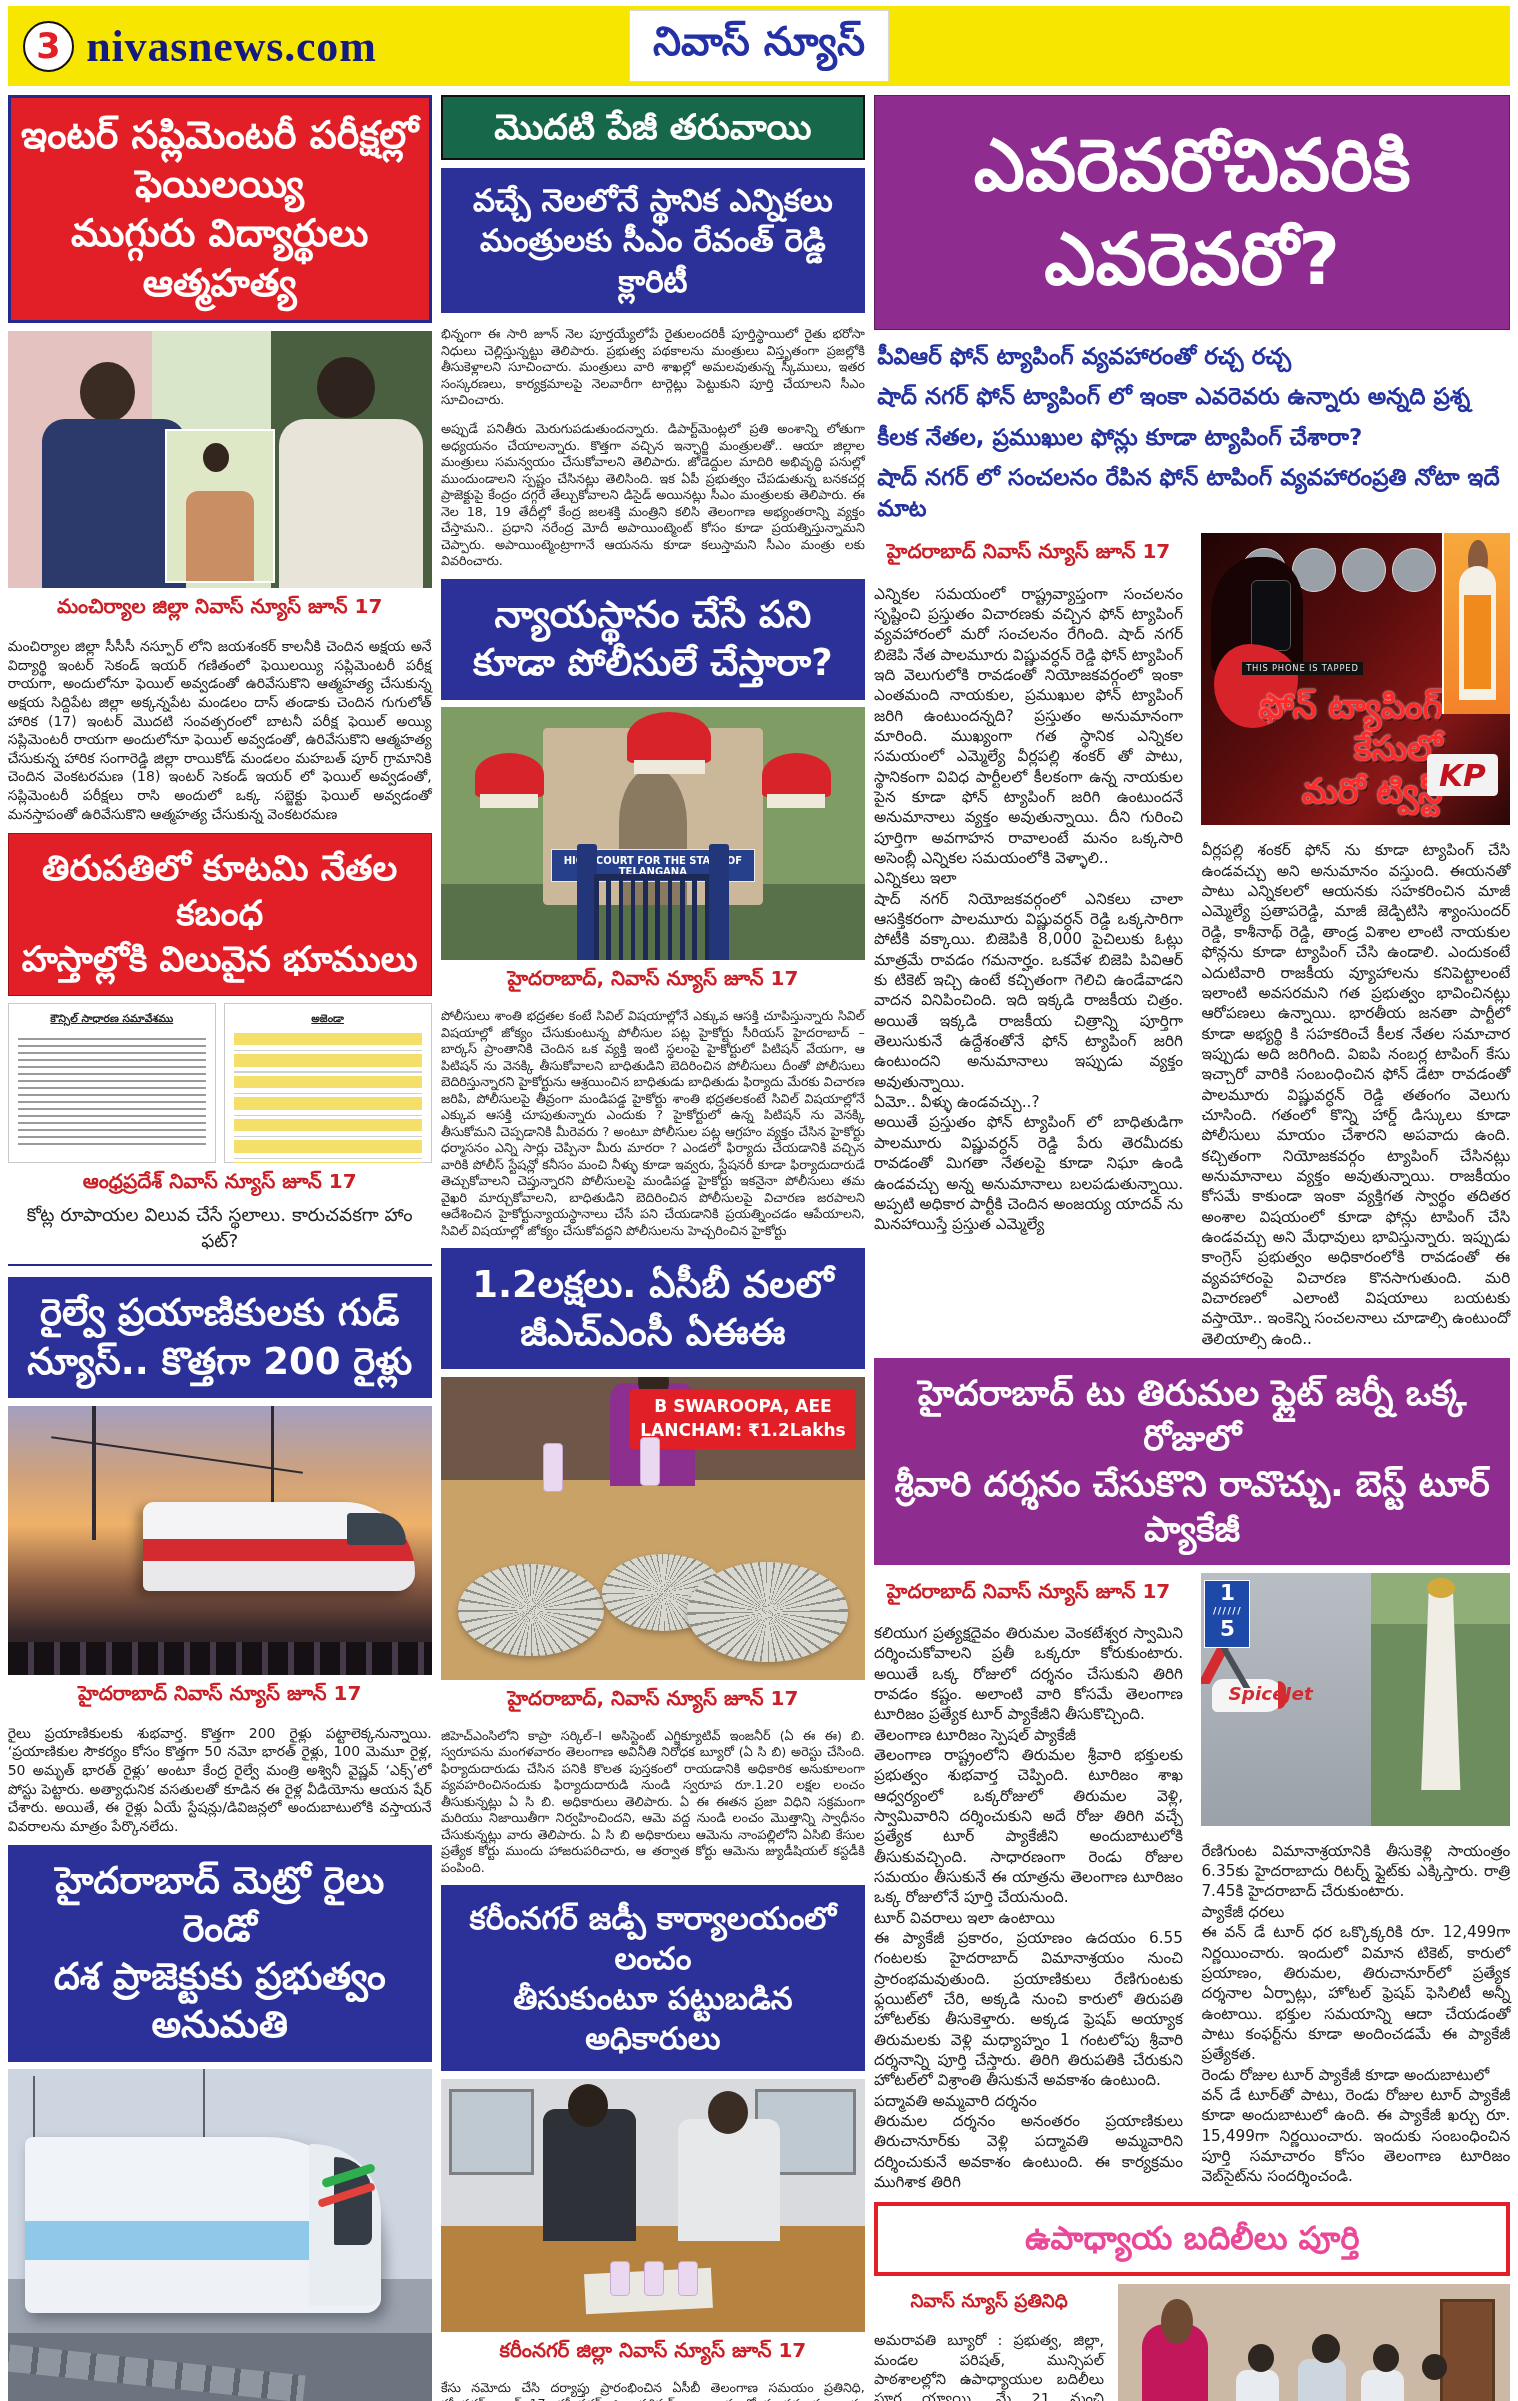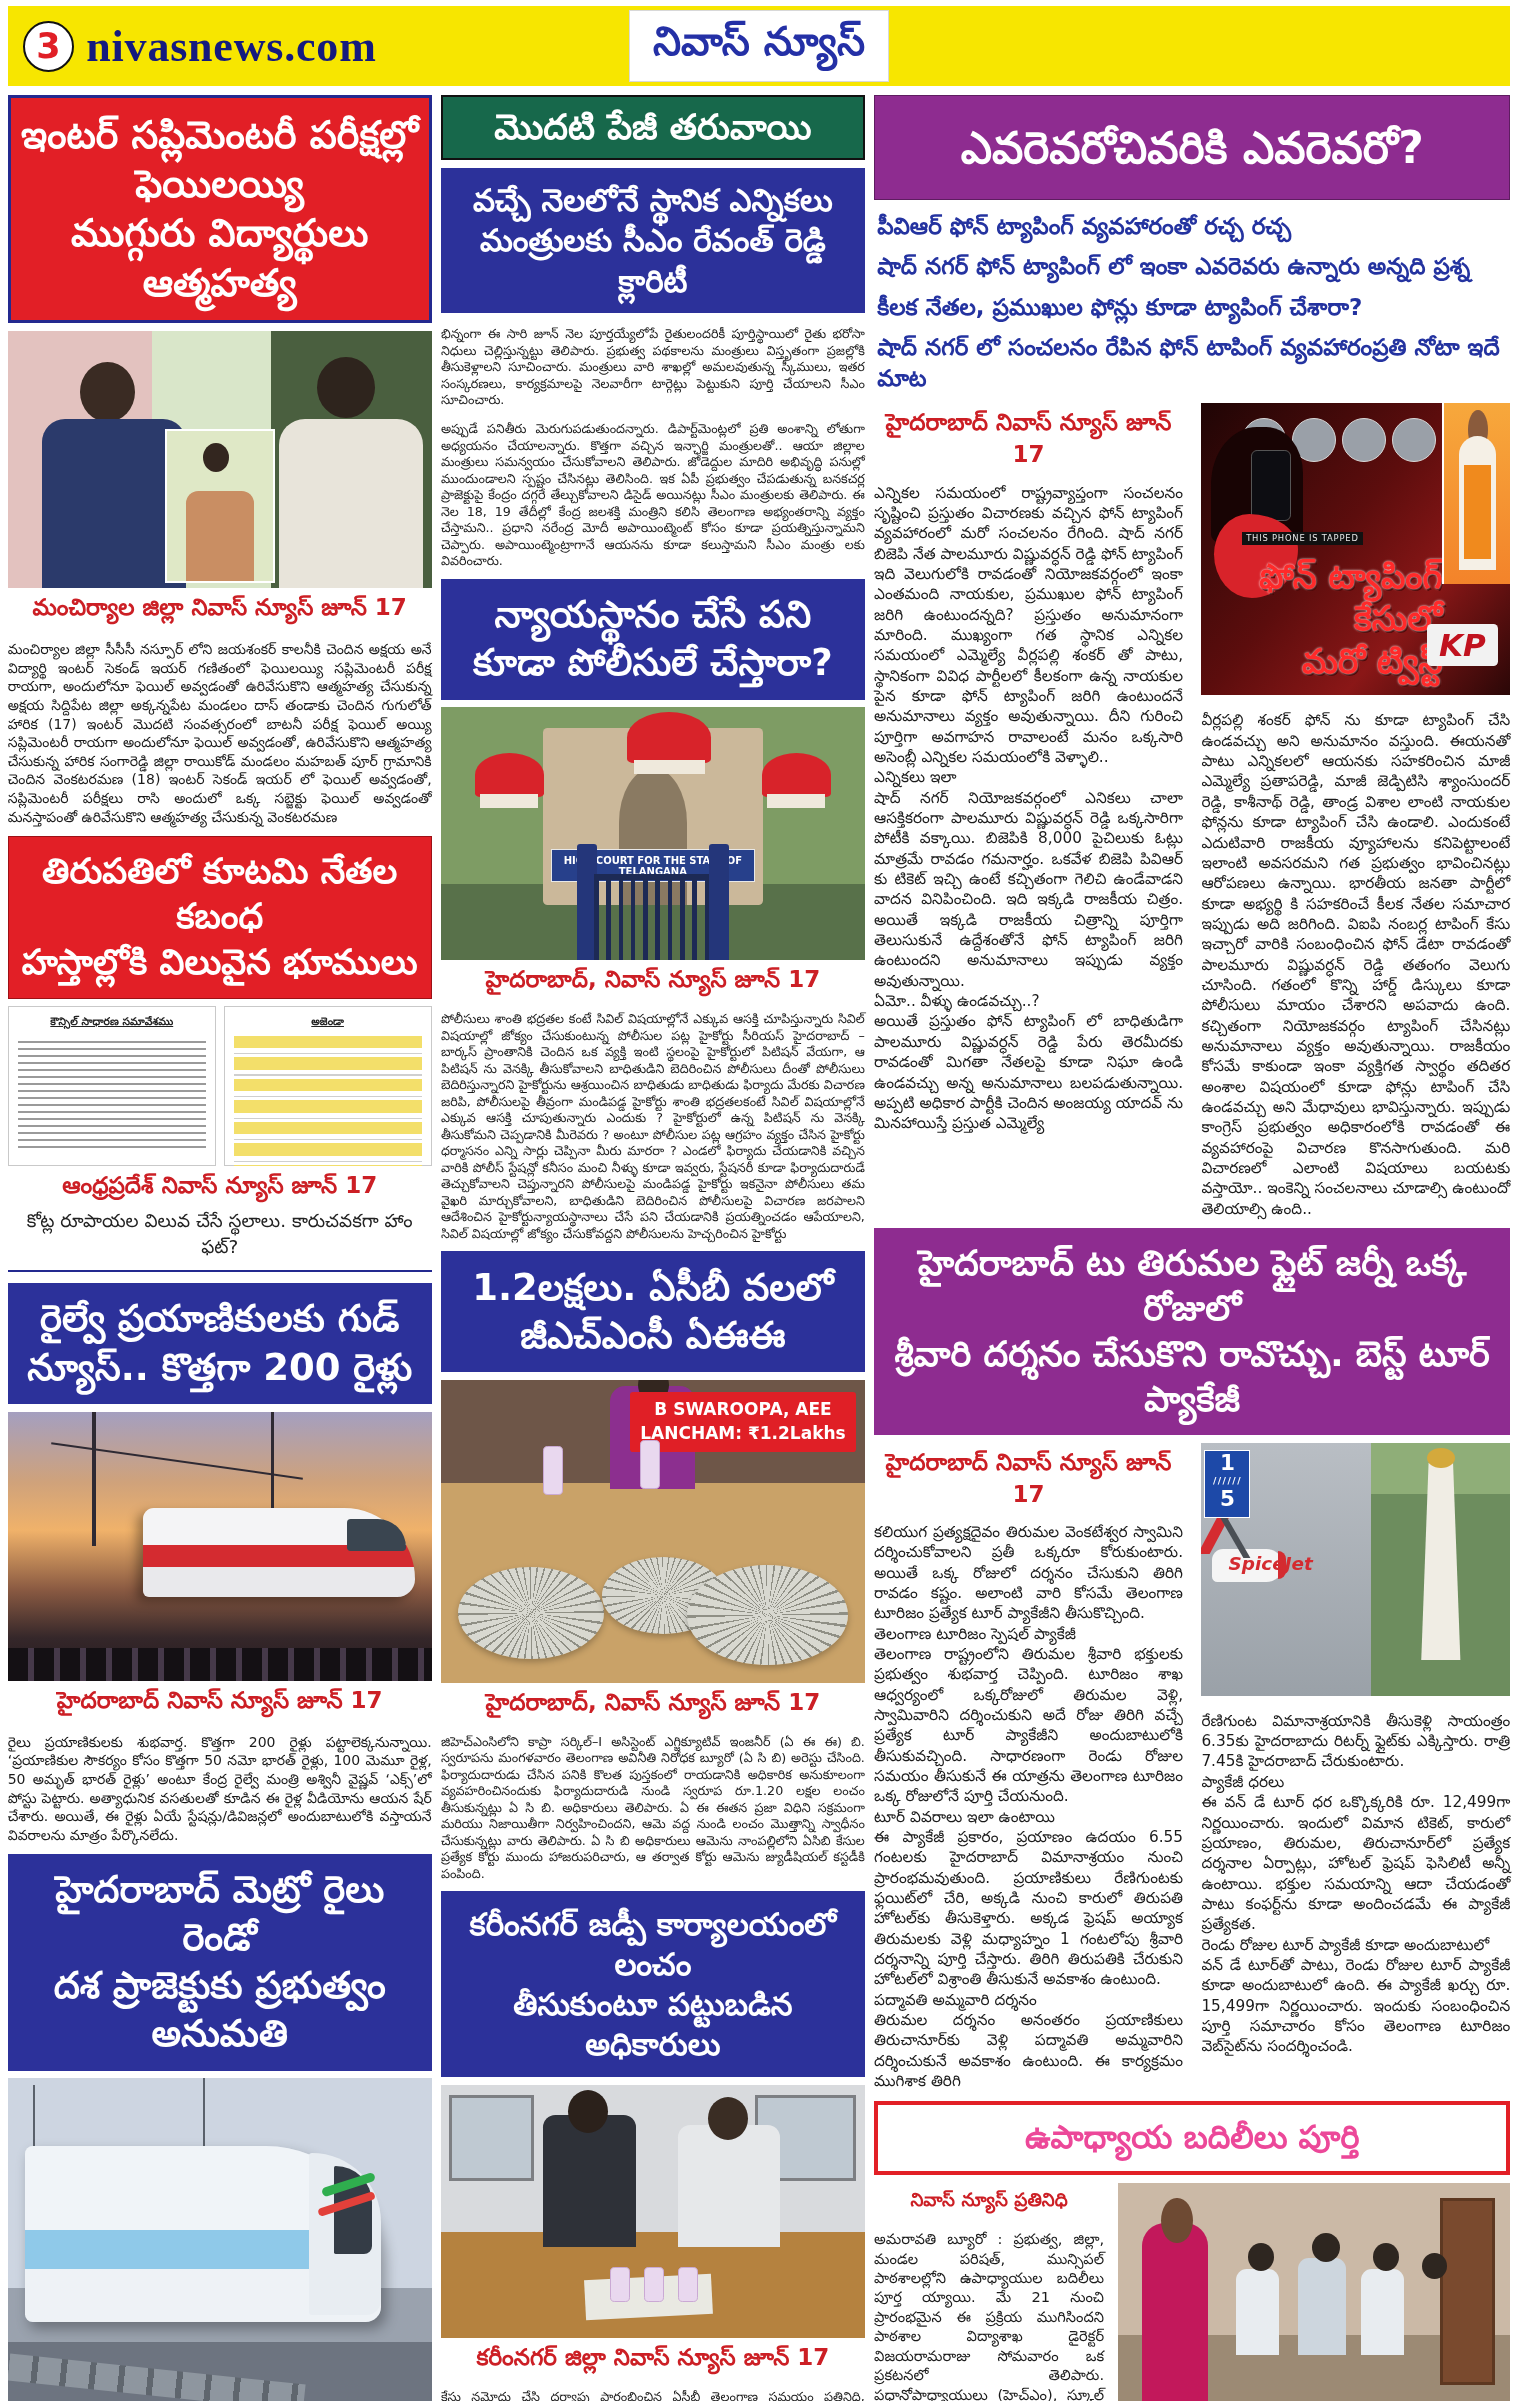--- a/index.html
+++ b/index.html
@@ -18,25 +18,25 @@
   .col1, .col2 { flex:0 0 424px; width:424px; }
   .colR { flex:1; min-width:0; }
 
   
   .hl { color:#fff; font-weight:bold; text-align:center; padding:12.3px 7.7px; margin-bottom:7.7px; line-height:1.3; white-space:pre-line; }
   .hl-redA   { background:#E21F26; border:3.8px solid #23298F; font-size:38px; }
   .hl-redB   { background:#E21F26; border:1.5px solid #9d1116; font-size:35px; }
   .hl-blue   { background:#2C319A; font-size:37px; }
   .hl-blue2  { background:#2C319A; font-size:31px; }
   .hl-green  { background:#17684B; border:2.3px solid #111; font-size:35px; padding:7.7px; }
-  .hl-purpleBig { background:#8E2C90; border:1.5px solid #5e1d60; font-size:44px; padding:23px 7.7px; }
+  .hl-purpleBig { background:#8E2C90; border:1.5px solid #5e1d60; font-size:72px; padding:23px 7.7px; }
   .hl-purple { background:#8E2C90; font-size:35px; }
   .hl-redOutline { background:#fff; color:#ec4899; border:4.6px solid #E21F26; font-size:32px; }
 
-  .byline { text-align:center; color:#CC1F25; font-weight:bold; font-size:23px; margin:6.1px 0; }
+  .byline { text-align:center; color:#CC1F25; font-weight:bold; font-size:20px; margin:6.1px 0; }
   .byline-sm { font-size:18.4px; }
   .body { font-size:14px; line-height:1.33; text-align:justify; color:#1b1b1b; white-space:pre-line; margin-bottom:9.2px; }
   .col2 .body { font-size:12.7px; line-height:1.3; }
   .colR .body { font-size:15.3px; line-height:1.33; }
   .subline { text-align:center; font-size:18.4px; color:#222; margin:3.1px 0 7.7px 0; }
   .rule { height:2.3px; background:#23298F; margin:4.6px 0 10.7px 0; }
 
   .bullets { margin:10.7px 0 7.7px 3.1px; }
   .bullet { color:#2433A0; font-weight:bold; font-size:23px; line-height:1.35; margin:9.2px 0; }
 

